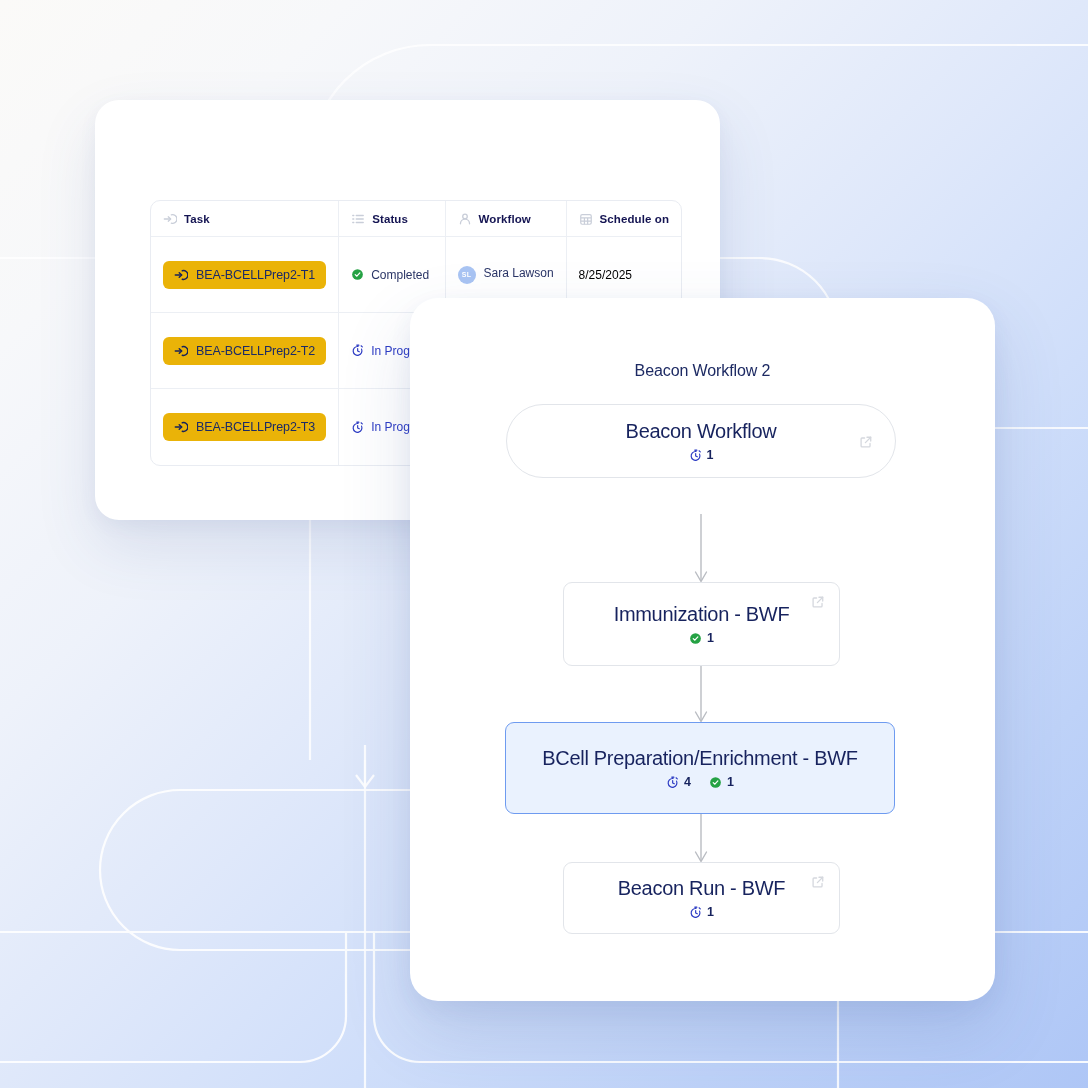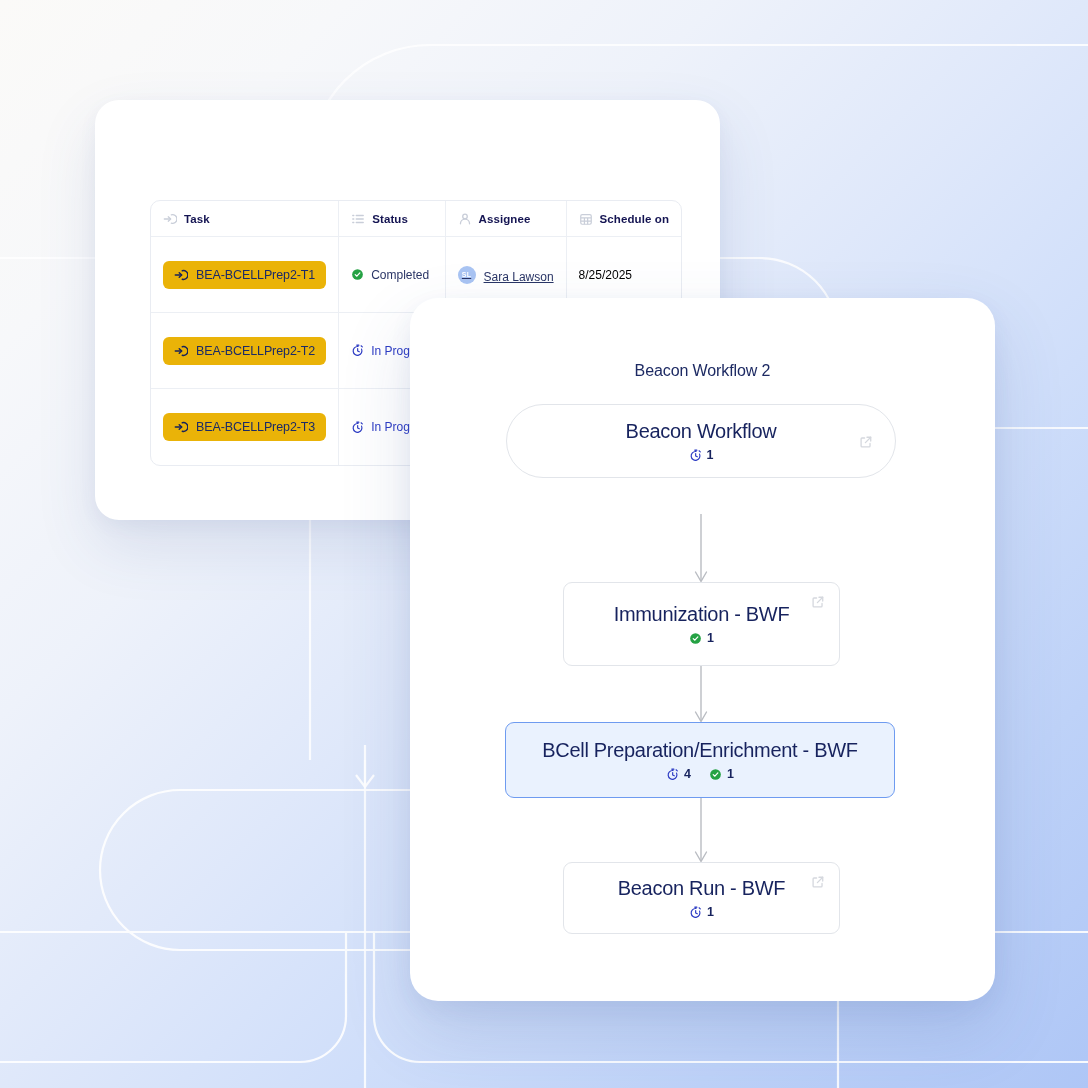--- a/index.html
+++ b/index.html
@@ -135,21 +135,21 @@
   }
   .task-chip .chip-icon { display: inline-flex; width: 14px; height: 14px; color: #16225c; }
   .task-chip .chip-icon svg { width: 14px; height: 14px; display: block; }
 
   .status-cell { display: flex; align-items: center; gap: 7px; font-size: 12px; }
   .status-cell .st-icon { display: inline-flex; width: 13px; height: 13px; flex: 0 0 auto; }
   .status-cell .st-icon svg { width: 13px; height: 13px; display: block; }
   .status-completed { color: #2a3566; }
   .status-inprogress { color: #2d3cc4; }
 
-  .assignee-cell { display: flex; align-items: flex-end; gap: 8px; font-size: 12px; color: #2a3566; text-decoration: underline; }
+  .assignee-cell { display: flex; align-items: flex-start; gap: 8px; font-size: 12px; color: #2a3566; }
   .avatar {
     flex: 0 0 auto;
     width: 18px; height: 18px;
     border-radius: 50%;
     background: #a9c4f3;
     color: #ffffff;
     font-size: 7px;
     font-weight: 700;
     display: flex; align-items: center; justify-content: center;
     letter-spacing: 0.2px;
@@ -280,21 +280,21 @@
             </div>
           </th>
           <th class="col-assignee">
             <div class="th-inner">
               <span class="th-icon">
                 <svg viewBox="0 0 16 16" fill="none" stroke="currentColor" stroke-width="1.5" stroke-linecap="round" stroke-linejoin="round">
                   <circle cx="8" cy="5" r="2.6"></circle>
                   <path d="M2.8 13.4a5.2 5.2 0 0 1 10.4 0"></path>
                 </svg>
               </span>
-              <span>Assignee</span>
+              <span>Workflow</span>
             </div>
           </th>
           <th class="col-sched">
             <div class="th-inner">
               <span class="th-icon">
                 <svg viewBox="0 0 16 16" fill="none" stroke="currentColor" stroke-width="1.4">
                   <rect x="2" y="3" width="12" height="11" rx="1.6"></rect>
                   <path d="M2 6.6h12M6.2 6.6V14M9.9 6.6V14M2 10.3h12"></path>
                 </svg>
               </span>
@@ -462,21 +462,21 @@
               <span class="bi">
                 <svg viewBox="0 0 16 16" fill="none">
        <circle cx="8" cy="8" r="6.6" fill="#25a244"></circle>
        <path d="M5.2 8.2 7.2 10.1 10.9 6.1" stroke="#ffffff" stroke-width="1.5" fill="none" stroke-linecap="round" stroke-linejoin="round"></path>
                 </svg>
               </span>
               <span>1</span>
             </span>
           </div>
         </div>
-        <div class="wf-node rect active" style="left: 95px; top: 320px; width: 390px; height: 76px;">
+        <div class="wf-node rect active" style="left: 95px; top: 320px; width: 390px; height: 92px;">
 
     <div class="wf-label">BCell Preparation/Enrichment - BWF</div>
     <div class="wf-badges">
             <span class="wf-badge">
               <span class="bi">
                 <svg viewBox="0 0 16 16" fill="none" stroke="#2d3cc4" stroke-width="1.45" stroke-linecap="round" stroke-linejoin="round">
        <path d="M13 6.3A5.4 5.4 0 1 1 8.4 3.1"></path>
        <path d="M8.4 3.1 V1.4 M7.1 1.4 H9.7"></path>
        <path d="M8.2 5.6 V8.5 L10.2 9.6"></path>
        <path d="M12.4 2.2 13.9 3.6"></path>

